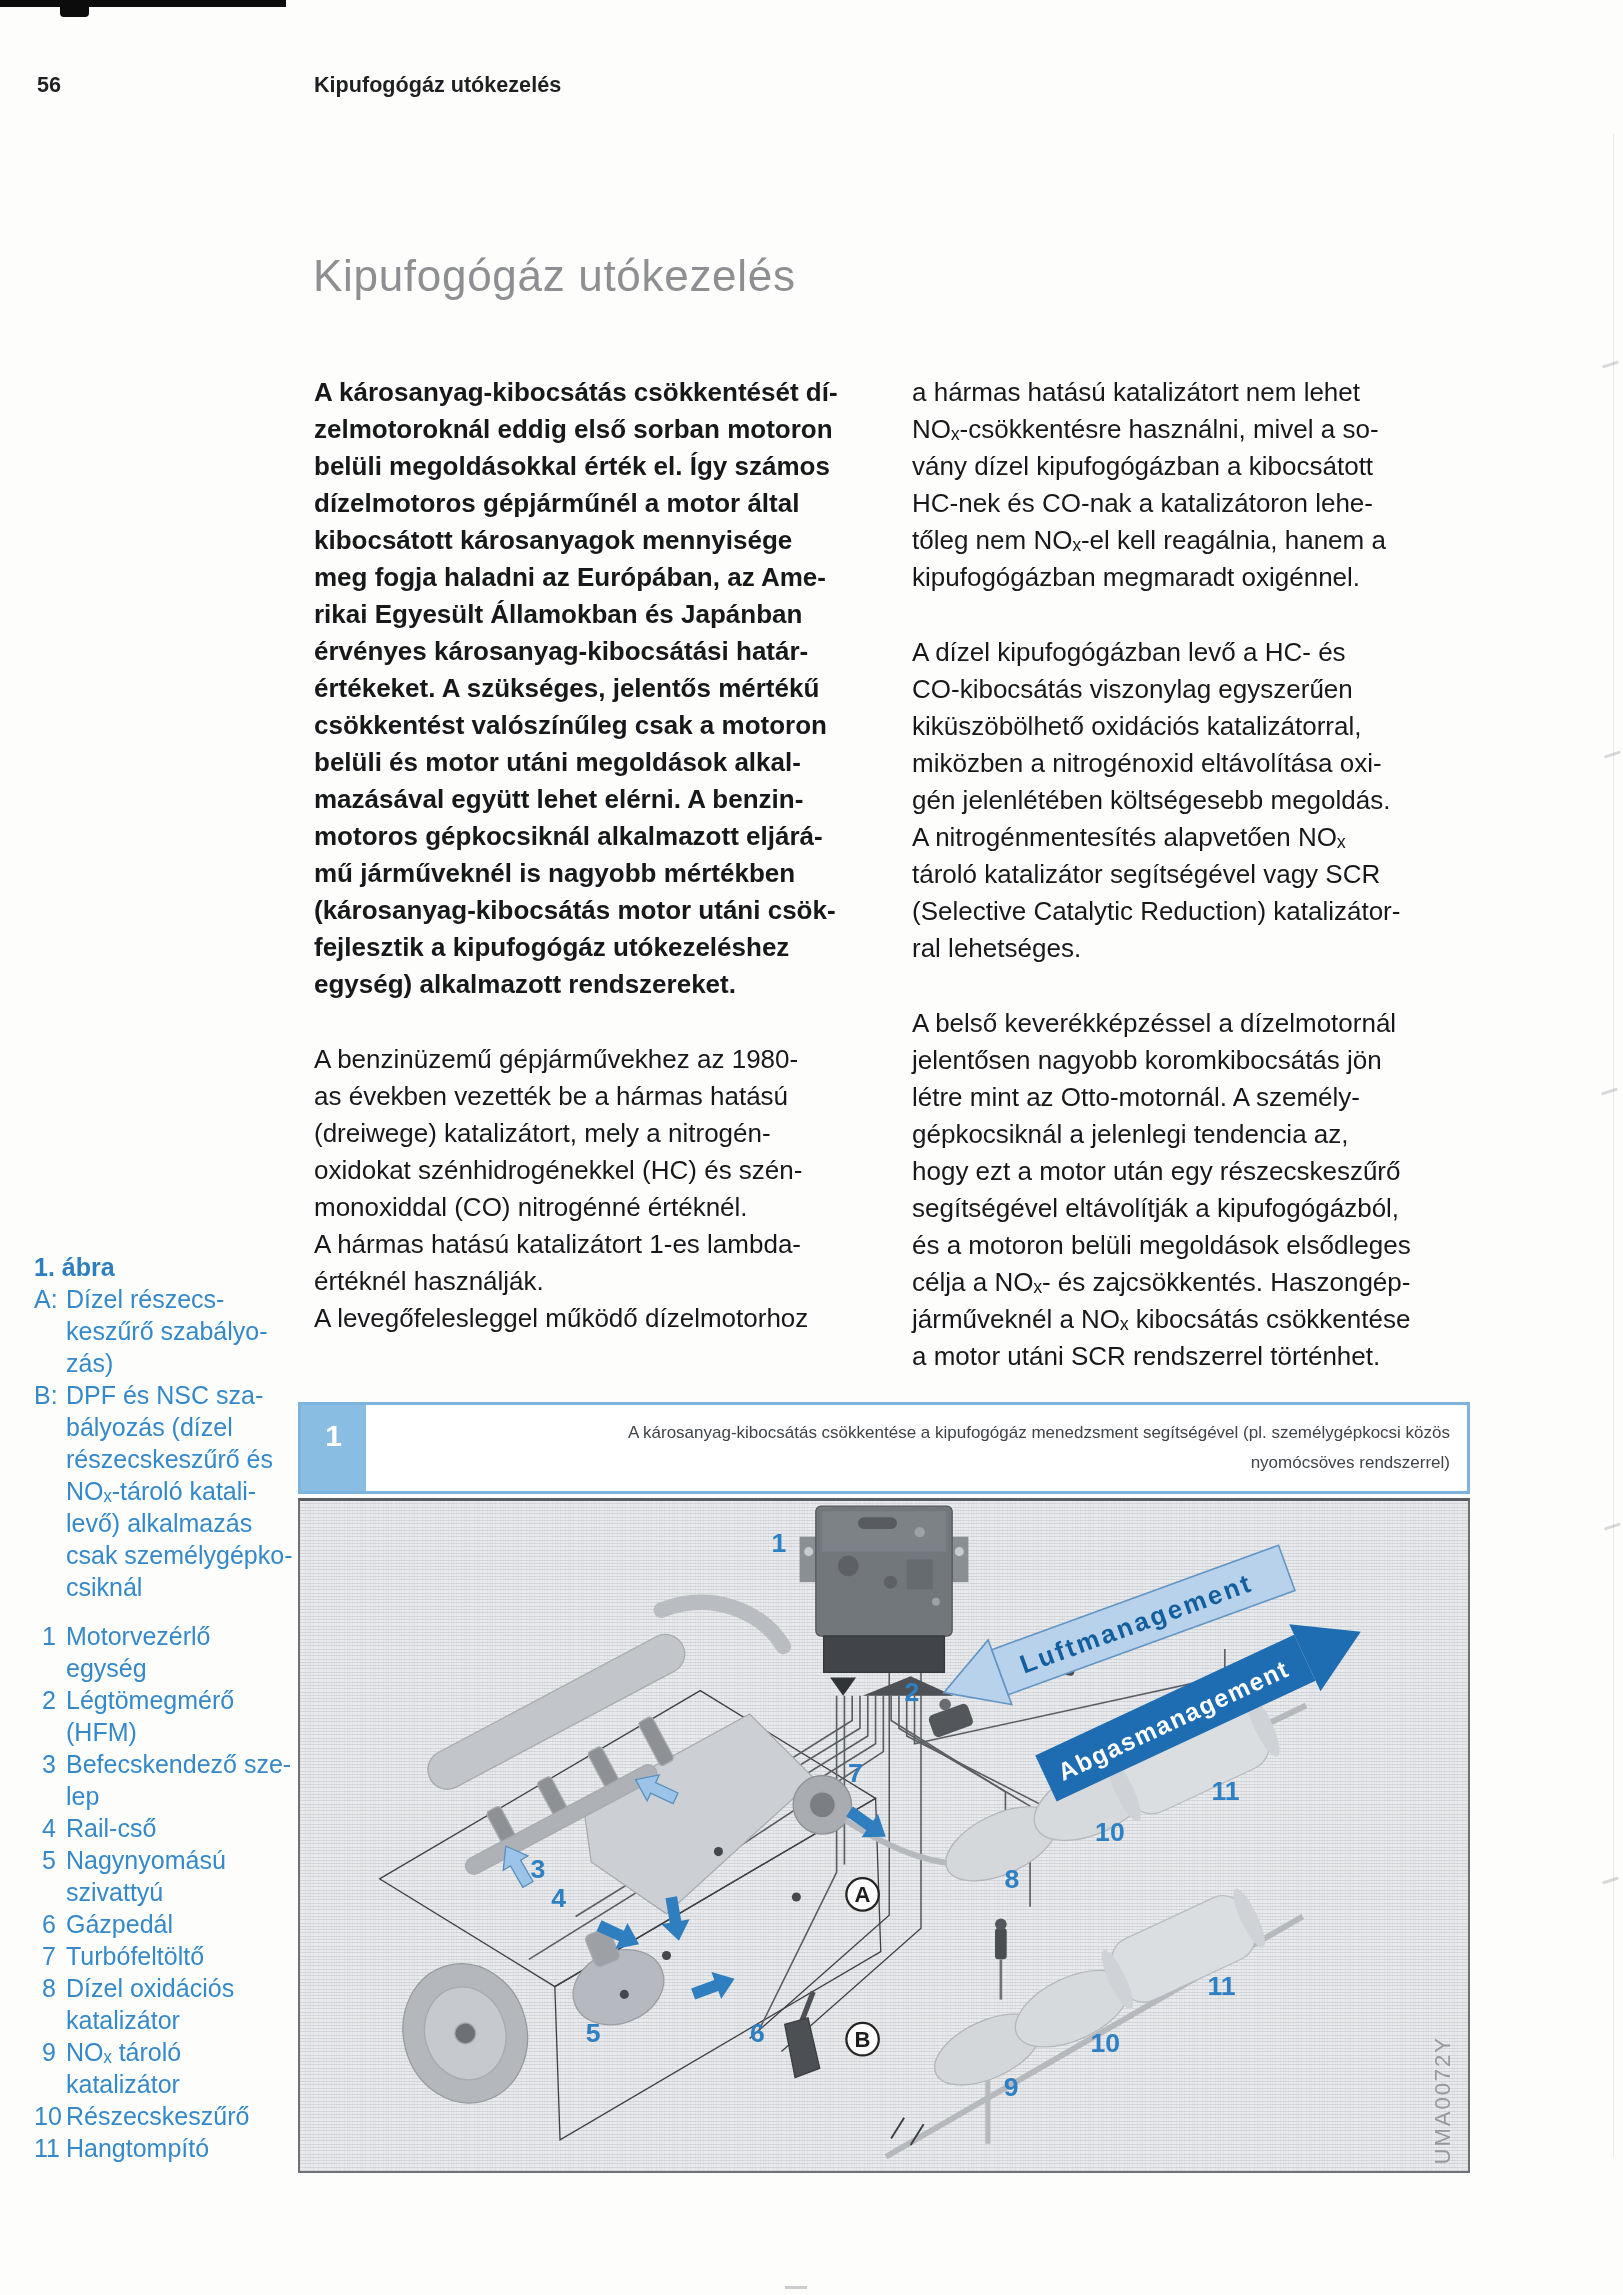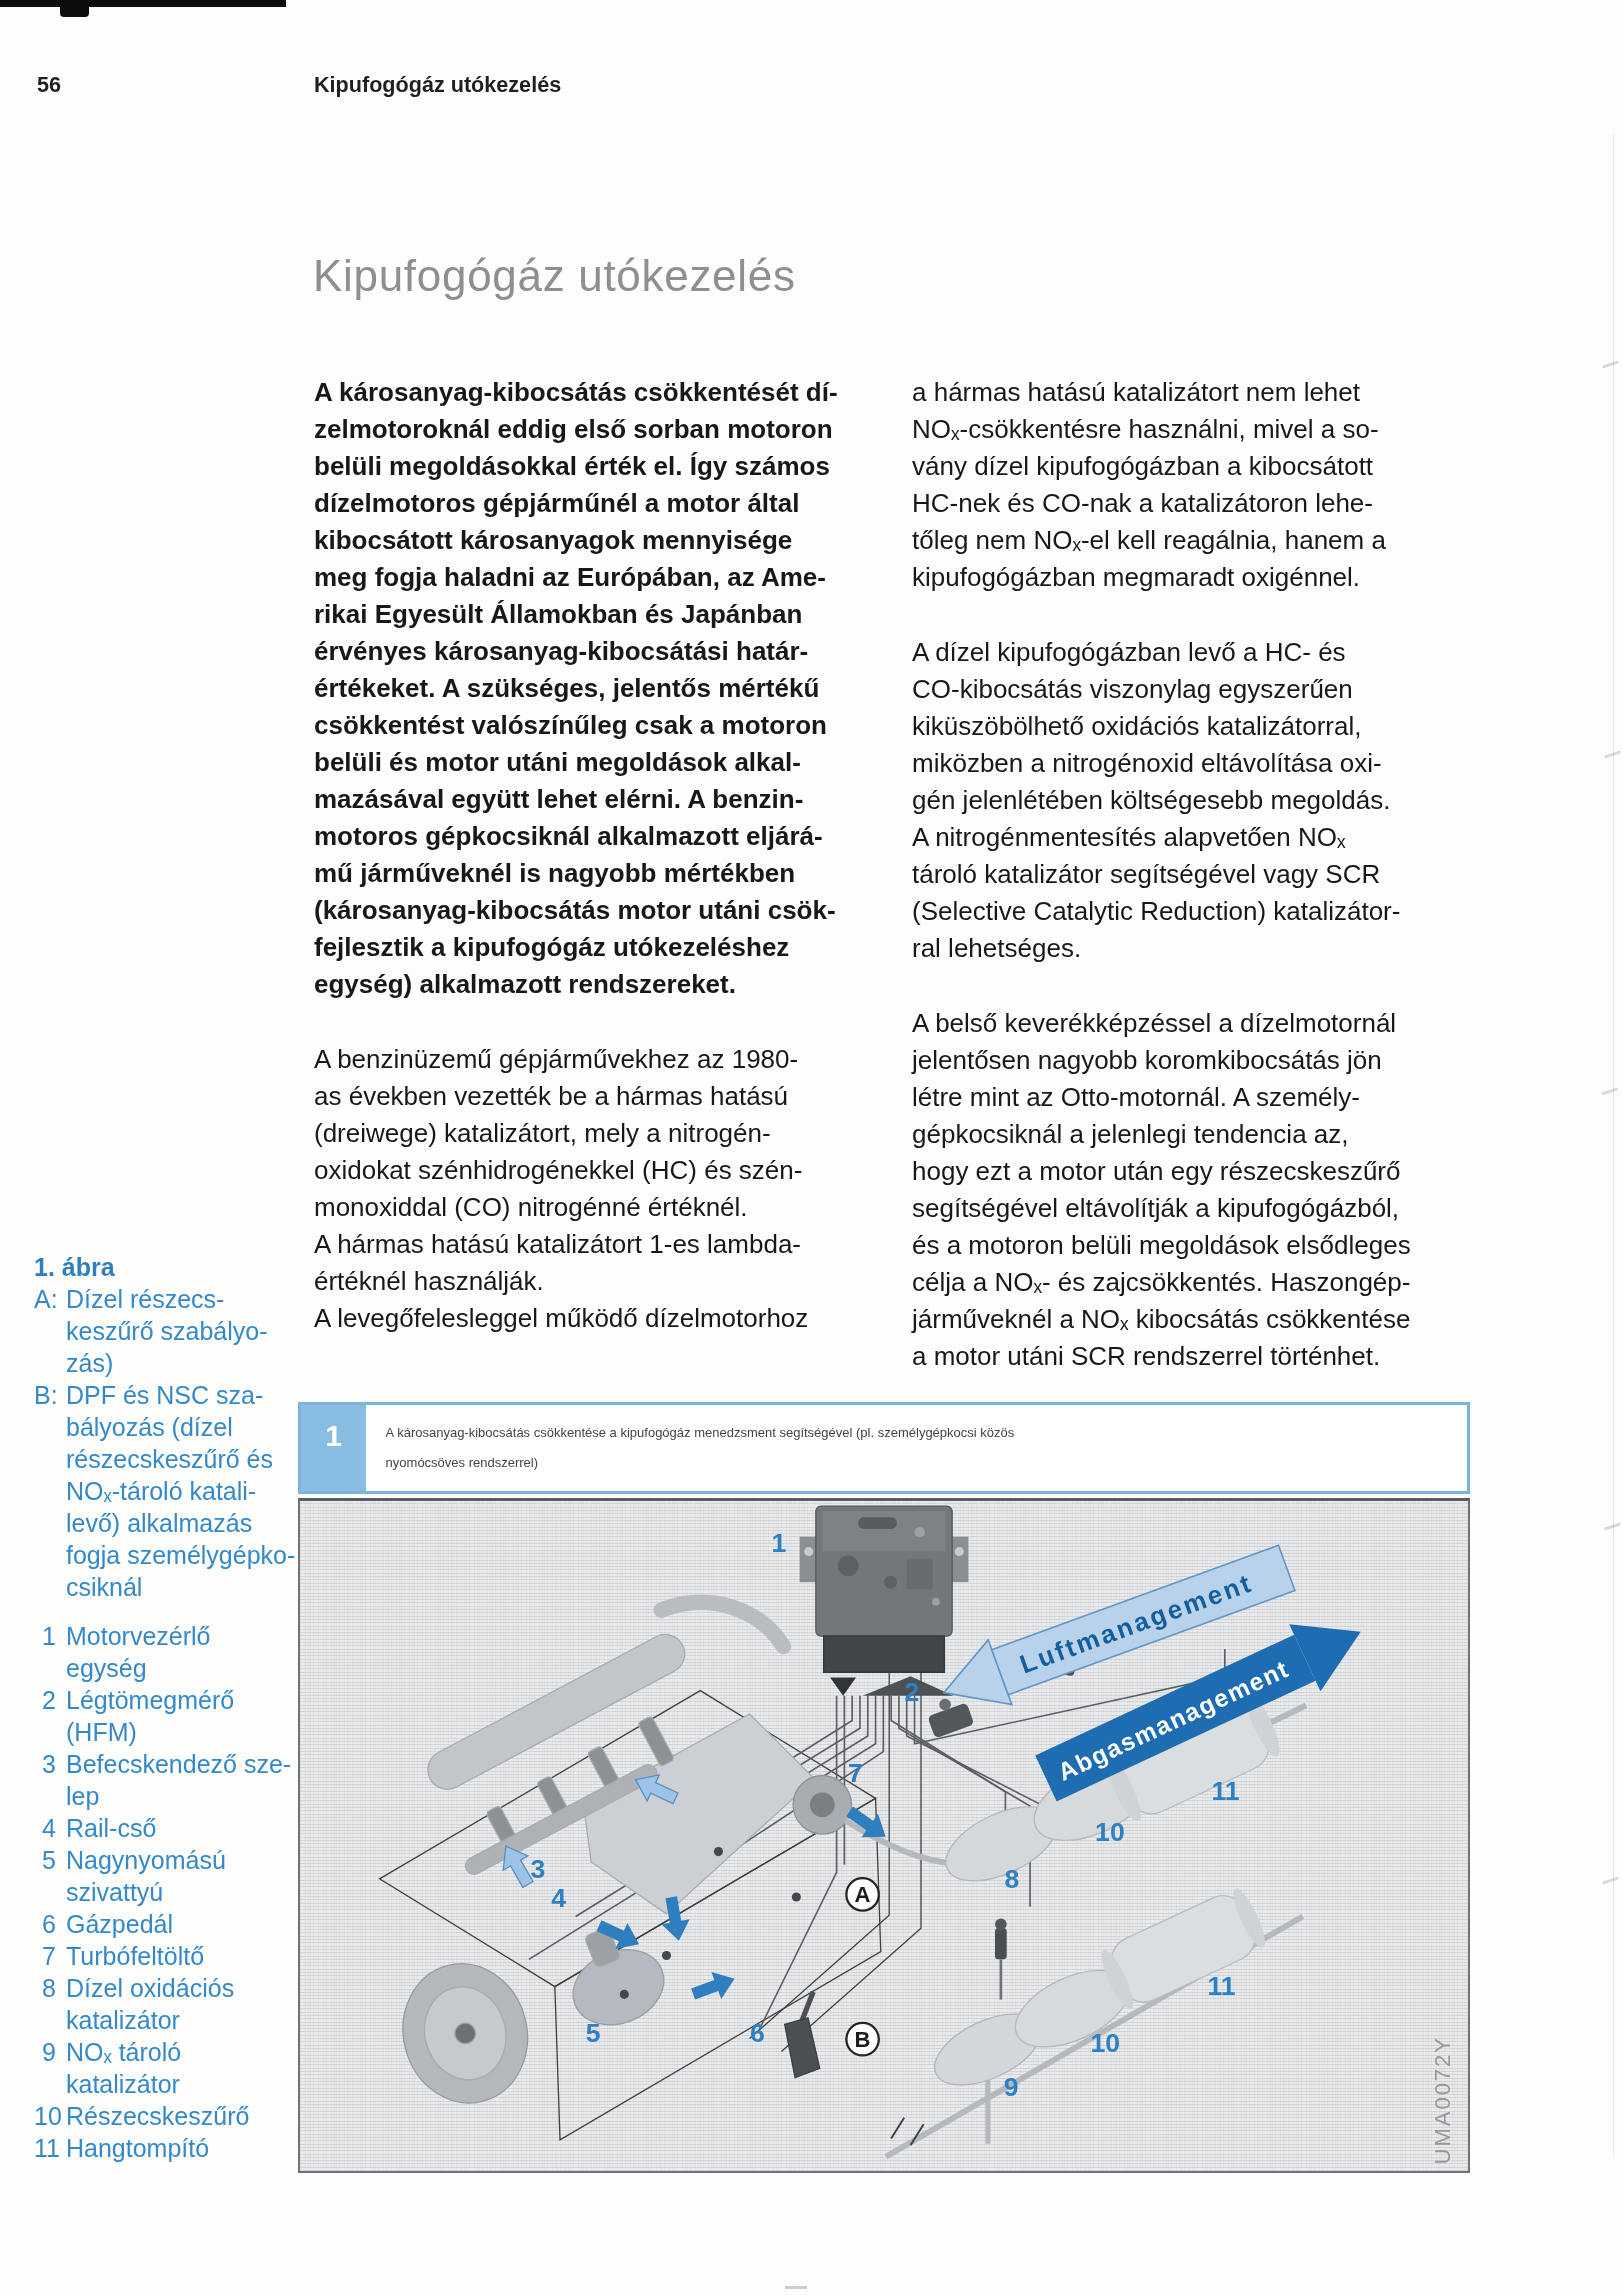--- a/index.html
+++ b/index.html
@@ -47,21 +47,21 @@
   .s-label{position:absolute;left:0;top:0;}
   .legend{margin-top:17px;}
   .leg{position:relative;padding-left:32px;}
   .leg-n{position:absolute;left:0;top:0;width:22px;text-align:right;}
 
   
   .caption-box{position:absolute;left:298px;top:1402px;width:1172px;height:92px;
                border:3.3px solid var(--cap-border);background:#ffffff;display:flex;}
   .cap-badge{width:65px;background:var(--cap-badge);color:#ffffff;font-size:30px;font-weight:bold;
              display:flex;align-items:flex-start;justify-content:center;padding-top:14.4px;flex:0 0 65px;}
-  .cap-text{flex:1;padding:13px 17px 0 19.6px;font-size:13px;line-height:29.5px;color:var(--cap-text);}
+  .cap-text{flex:1;padding:13px 17px 0 19.6px;font-size:17px;line-height:29.5px;color:var(--cap-text);text-align:right;}
 
   
   .figure-box{position:absolute;left:298px;top:1498px;width:1172px;height:675px;
               border:2px solid #6e7175;border-top-width:3.3px;border-top-color:#5a5d61;
               background:
                 repeating-linear-gradient(0deg, rgba(160,162,168,0.28) 0 1px, transparent 1px 3.3px),
                 repeating-linear-gradient(90deg, rgba(160,162,168,0.10) 0 0.7px, transparent 0.7px 2.6px),
                 var(--fig-bg);}
   .figure-box svg{position:absolute;left:0;top:0;width:100%;height:100%;}
 </style>
@@ -162,21 +162,21 @@
         </div>
     </div>
     <div class="s-entry">
       <span class="s-label">B:</span>
       <div class="s-lines">
           <div class="line">DPF és NSC sza-</div>
           <div class="line">bályozás (dízel</div>
           <div class="line">részecskeszűrő és</div>
           <div class="line">NOₓ-tároló katali-</div>
           <div class="line">levő) alkalmazás</div>
-          <div class="line">fogja személygépko-</div>
+          <div class="line">csak személygépko-</div>
           <div class="line">csiknál</div>
         </div>
     </div>
     <div class="legend">
       <div class="leg">
           <span class="leg-n">1</span>
           <div>
             <div class="line">Motorvezérlő</div>
             <div class="line">egység</div>
           </div>

